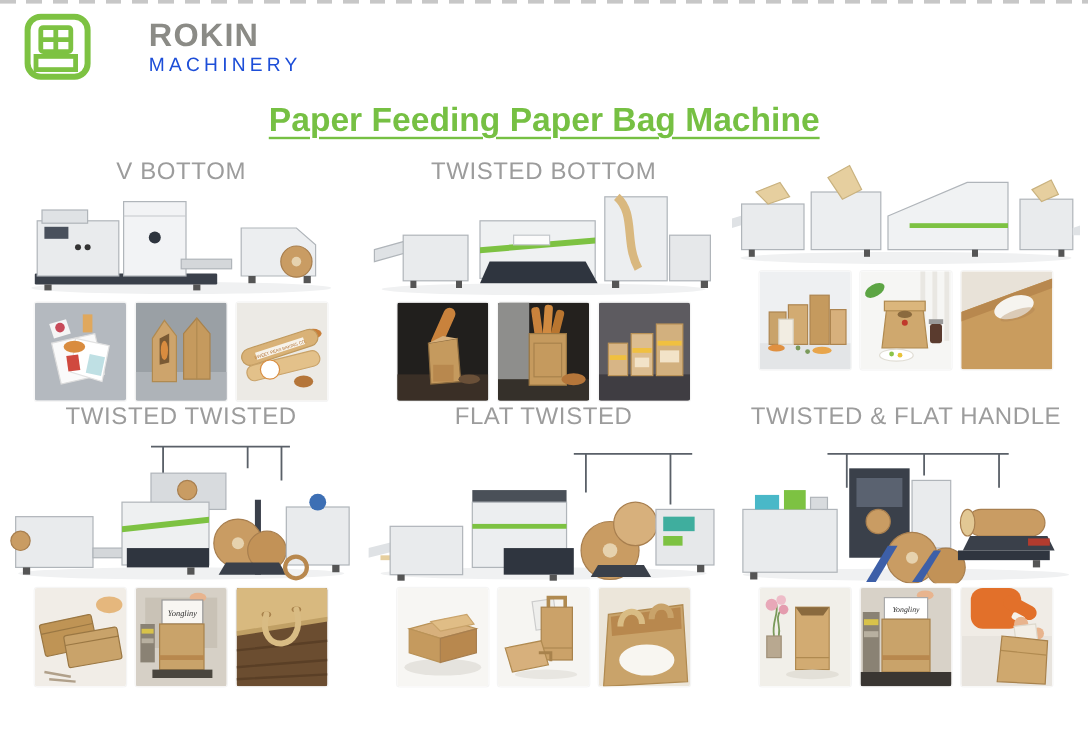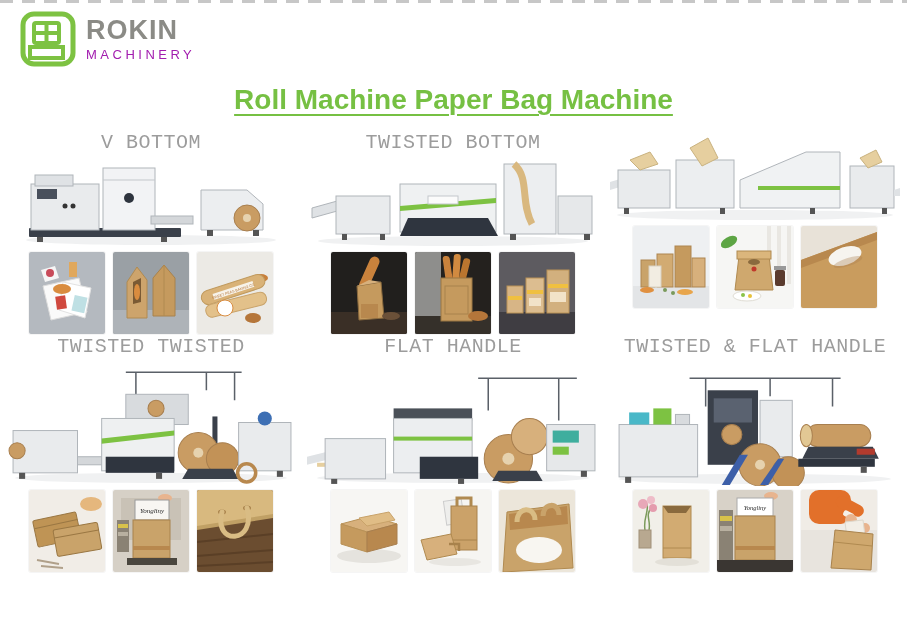--- a/index.html
+++ b/index.html
@@ -5,32 +5,32 @@
   html,body{margin:0;padding:0;}
   body{
     width:907px;height:629px;background:#ffffff;position:relative;overflow:hidden;
     font-family:"Liberation Sans", sans-serif;
   }
   .top-dashes{
     position:absolute;top:0;left:0;width:907px;height:3px;opacity:.5;
     background:repeating-linear-gradient(90deg,#8f8f8f 0 13px,transparent 13px 22px);
   }
   .logo{position:absolute;top:11px;left:20px;display:flex;align-items:center;gap:10px;}
-  .logo-text{display:flex;flex-direction:column;line-height:1;}
+  .logo-text{display:flex;flex-direction:column;line-height:1;margin-left:38px;}
   .brand{font-size:27px;font-weight:bold;color:#8b8b86;letter-spacing:1px;}
-  .brand-sub{font-size:13px;color:#a21caf;letter-spacing:3.5px;margin-top:4px;}
+  .brand-sub{font-size:16px;color:#1d4ed8;letter-spacing:3.5px;margin-top:4px;}
   .page-title{
     position:absolute;top:84px;left:0;width:907px;text-align:center;
     font-size:28px;font-weight:bold;color:#76c043;
     text-decoration:underline;text-decoration-thickness:2px;text-underline-offset:5px;
   }
   .sections{position:absolute;top:130px;left:0;width:907px;display:grid;grid-template-columns:repeat(3,302px);}
   .cell{display:flex;flex-direction:column;align-items:center;}
   .sec-label{
-    font-family:Liberation Mono, monospace;font-size:20px;color:#9c9c9c;
+    font-family:Liberation Sans, sans-serif;font-size:20px;color:#9c9c9c;
     letter-spacing:.5px;height:26px;line-height:26px;white-space:nowrap;
   }
   .machine{width:292px;}
   .row1 .machine{height:92px;}
   .row2 .machine{height:126px;}
   .thumbs{display:flex;gap:8px;margin-top:4px;}
   .thumb{width:76px;height:82px;border-radius:2px;overflow:hidden;box-shadow:0 0 0 1px rgba(0,0,0,.04);}
   svg{display:block;}
   .sign-text{font-family:"Liberation Serif", serif;font-style:italic;}
 </style>
@@ -48,21 +48,21 @@
       <line x1="14" y1="22" x2="39" y2="22" stroke="#7dc242" stroke-width="4"></line>
       <rect x="10" y="36" width="33" height="11" fill="none" stroke="#7dc242" stroke-width="4"></rect>
     </svg>
   </span>
   <span class="logo-text">
     <span class="brand">ROKIN</span>
     <span class="brand-sub">MACHINERY</span>
   </span>
 </div>
 
-<div class="page-title">Roll Machine Paper Bag Machine</div>
+<div class="page-title">Paper Feeding Paper Bag Machine</div>
 
 <div class="sections">
 
   <div class="row1 cell">
     <div class="sec-label">V BOTTOM</div>
     <div class="machine">
       <svg width="292" height="92" viewBox="0 0 280 92">
         <ellipse cx="140" cy="84" rx="125" ry="5" fill="#f0f1f2"></ellipse>
         <rect x="18" y="72" width="152" height="9" rx="1" fill="#3a404a"></rect>
         <rect x="20" y="28" width="68" height="46" fill="#e9ebed" stroke="#b0b5ba"></rect>
@@ -321,21 +321,21 @@
           <polygon points="0,36 76,24 76,28 0,40" fill="#c0a065"></polygon>
           <ellipse cx="25" cy="22" rx="4" ry="2.5" fill="#a8824c"></ellipse>
           <ellipse cx="50" cy="18" rx="4" ry="2.5" fill="#a8824c"></ellipse>
           <path d="M25,22 C16,56 60,54 50,18" stroke="#d9bc84" stroke-width="5" fill="none" stroke-linecap="round"></path>
         </svg>
       </div>
     </div>
   </div>
 
   <div class="row2 cell">
-    <div class="sec-label">FLAT HANDLE</div>
+    <div class="sec-label">FLAT TWISTED</div>
     <div class="machine">
       <svg width="292" height="126" viewBox="0 0 290 125">
         <ellipse cx="145" cy="117" rx="135" ry="5" fill="#f0f1f2"></ellipse>
         <path d="M170,18 L268,18 M180,18 L180,50 M250,18 L250,60" stroke="#5a6068" stroke-width="1.5" fill="none"></path>
         <polygon points="0,96 24,90 24,98 0,104" fill="#dfe2e5"></polygon>
         <rect x="10" y="102" width="12" height="4" fill="#e6cf9f"></rect>
         <rect x="18" y="78" width="60" height="40" fill="#e9ebed" stroke="#b0b5ba"></rect>
         <rect x="86" y="48" width="78" height="12" fill="#4a5058"></rect>
         <rect x="86" y="58" width="78" height="54" fill="#eceef0" stroke="#b0b5ba"></rect>
         <rect x="86" y="76" width="78" height="4" fill="#7dc242"></rect>

